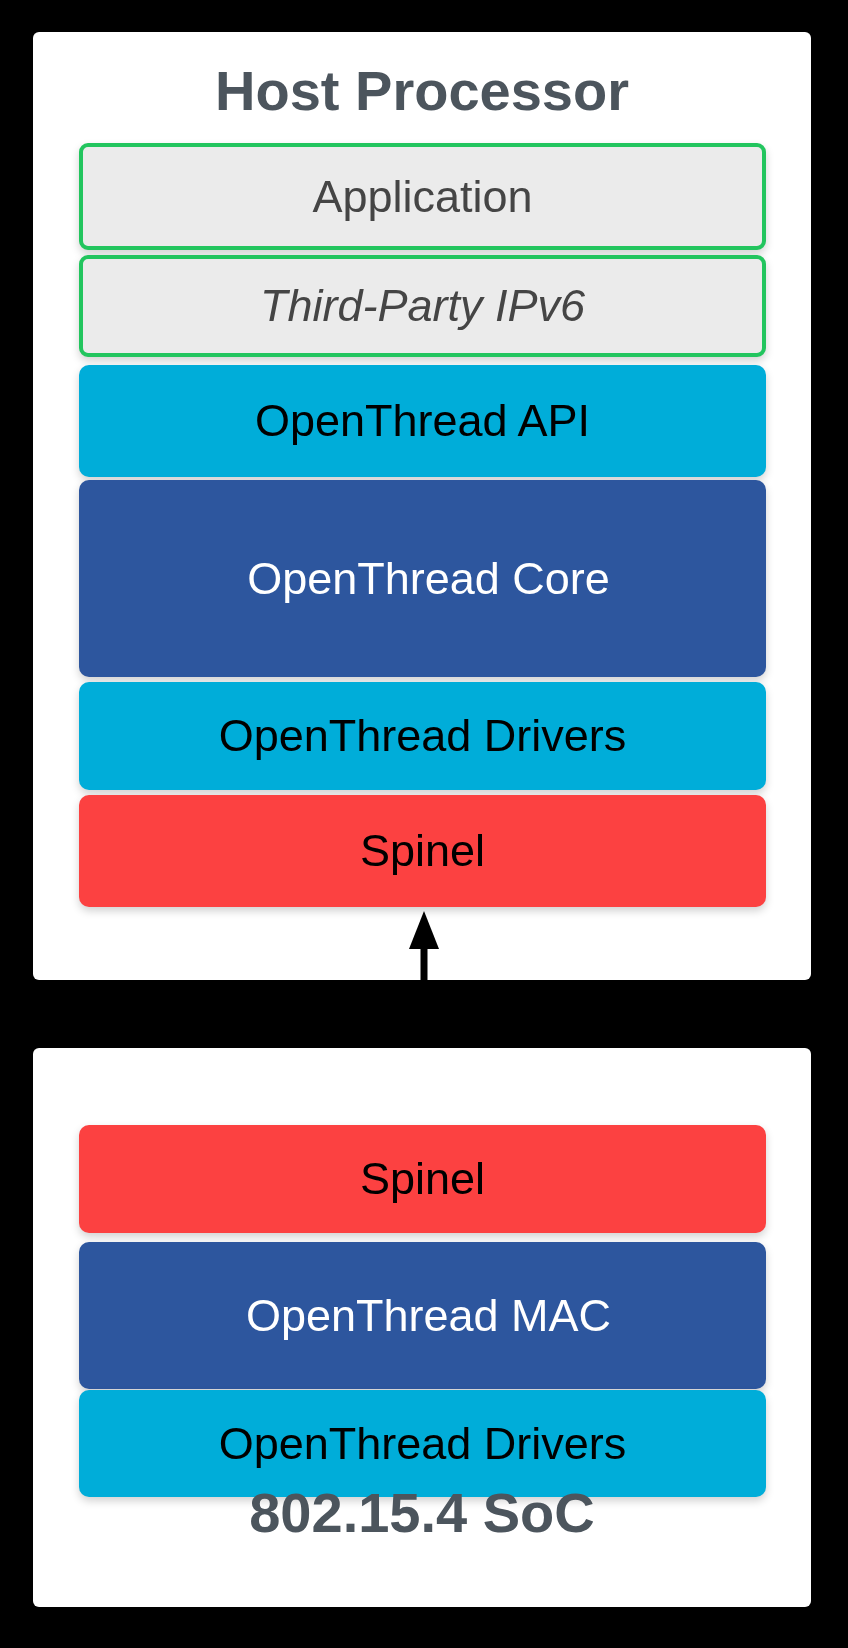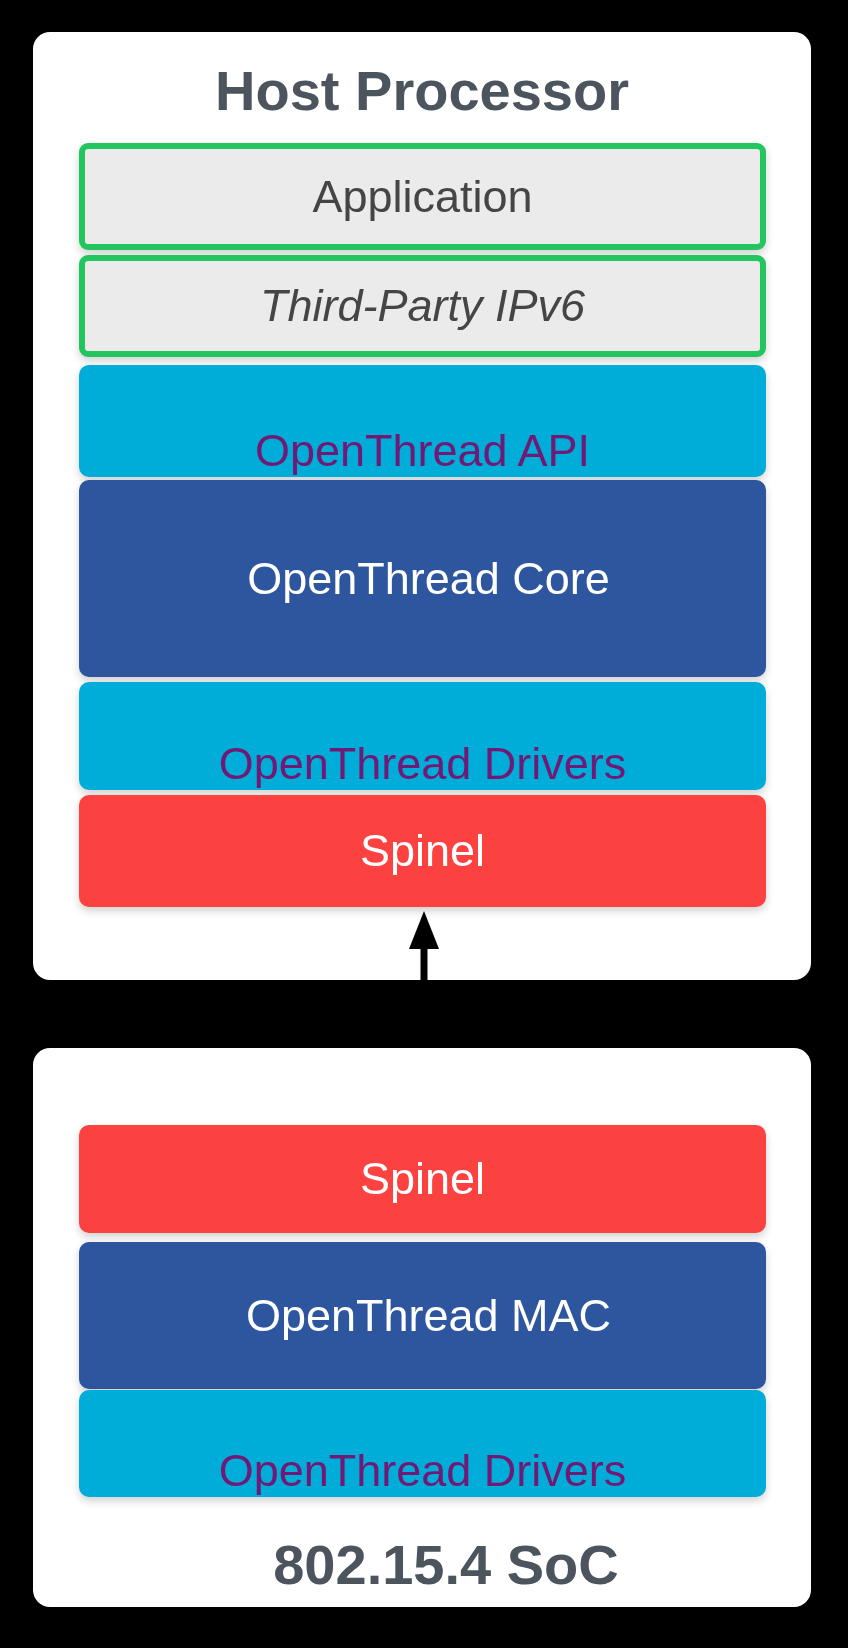--- a/index.html
+++ b/index.html
@@ -16,57 +16,57 @@
     position: absolute;
     left: 0; top: 0;
     width: 848px; height: 1648px;
     background: #000000;
   }
   .panel {
     position: absolute;
     left: 33px;
     width: 778px;
     background: #ffffff;
-    border-radius: 17px;
+    border-radius: 6px;
   }
   .panel-host { top: 32px; height: 948px; }
   .panel-soc  { top: 1048px; height: 559px; }
   .panel-title {
     position: absolute;
     left: 0;
     width: 100%;
     text-align: center;
     font-weight: bold;
     font-size: 56px;
     color: #4C555D;
     letter-spacing: 0px;
   }
   .title-host { top: 26px; }
-  .title-soc  { top: 484px; padding-left: 24px; }
+  .title-soc  { top: 432px; }
   .layer {
     position: absolute;
     left: 46px;
     width: 687px;
     border-radius: 10px;
     display: flex;
     align-items: center;
     justify-content: center;
     font-size: 45px;
     box-shadow: 0 4px 8px rgba(0,0,0,0.18);
     box-sizing: border-box;
   }
   .layer-gray {
     background: #EBEBEB;
-    border: 6px solid #22c55e;
+    border: 4px solid #22c55e;
     color: #454545;
     border-radius: 9px;
   }
-  .layer-cyan { background: #00ADD9; color: #701a75; align-items: flex-end; }
+  .layer-cyan { background: #00ADD9; color: #000000; }
   .layer-blue { background: #2D569E; color: #ffffff; padding-left: 12px; }
-  .layer-red  { background: #FC4141; color: #ffffff; }
+  .layer-red  { background: #FC4141; color: #000000; }
 
   
   .l-application { top: 111px; height: 107px; }
   .l-thirdparty  { top: 223px; height: 102px; font-style: italic; }
   .l-api         { top: 333px; height: 112px; }
   .l-core        { top: 448px; height: 197px; }
   .l-drivers     { top: 650px; height: 108px; }
   .l-spinel-host { top: 763px; height: 112px; }
 
   

